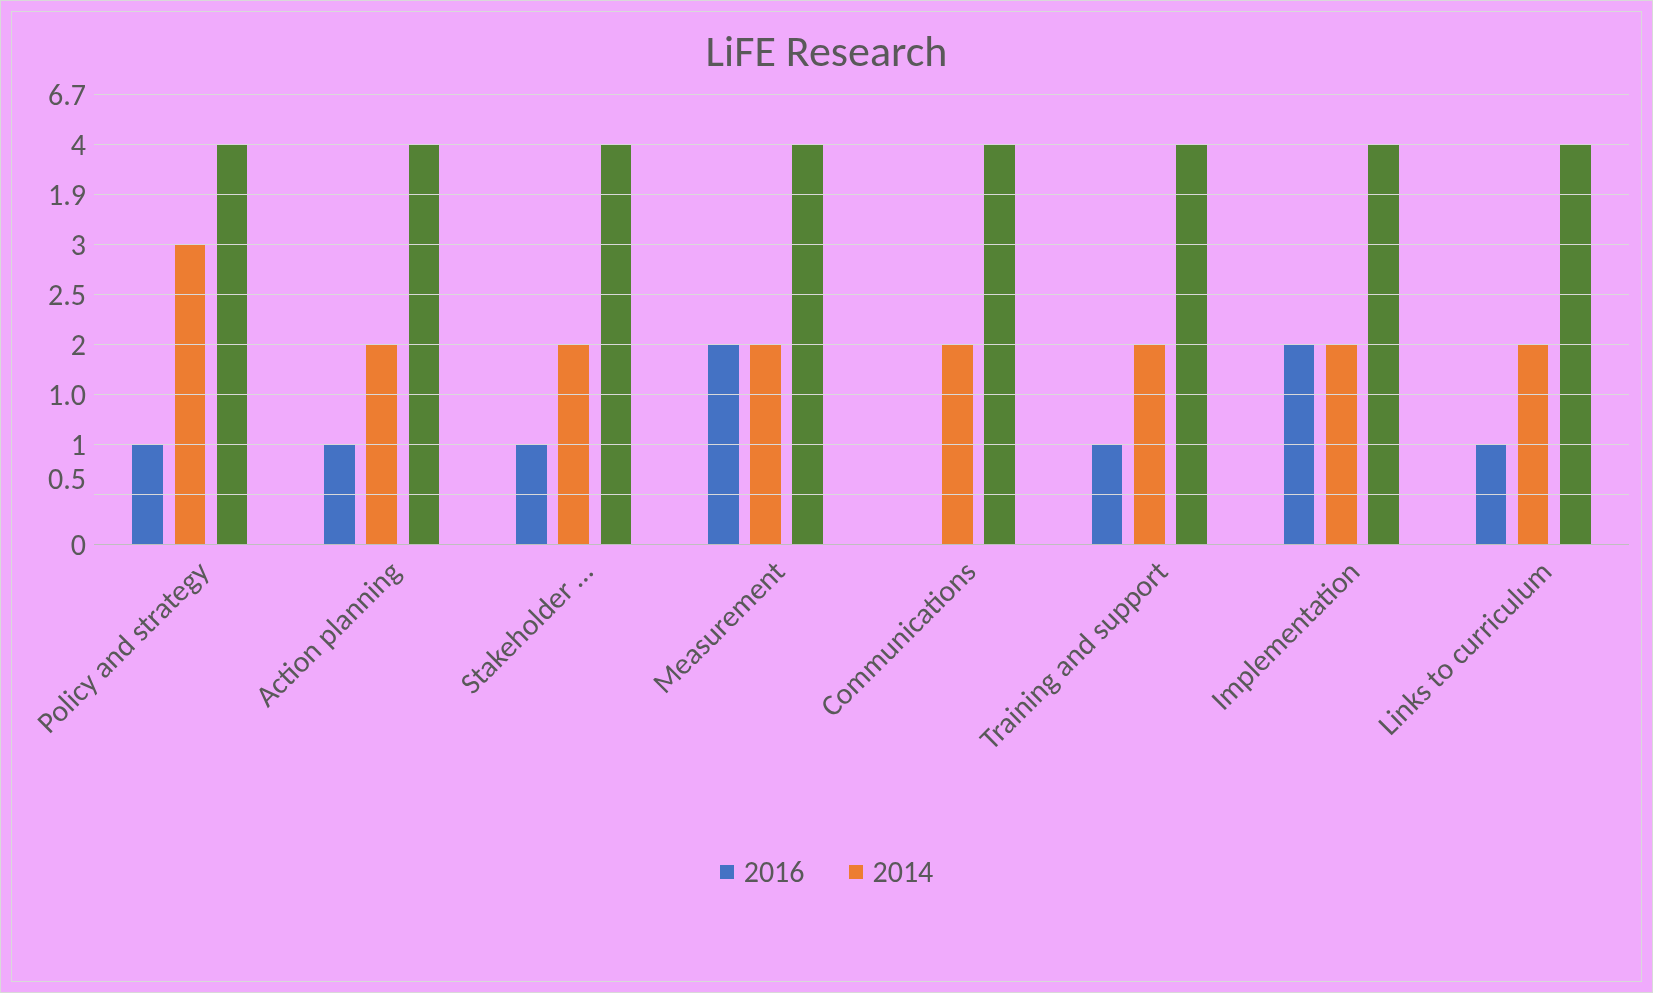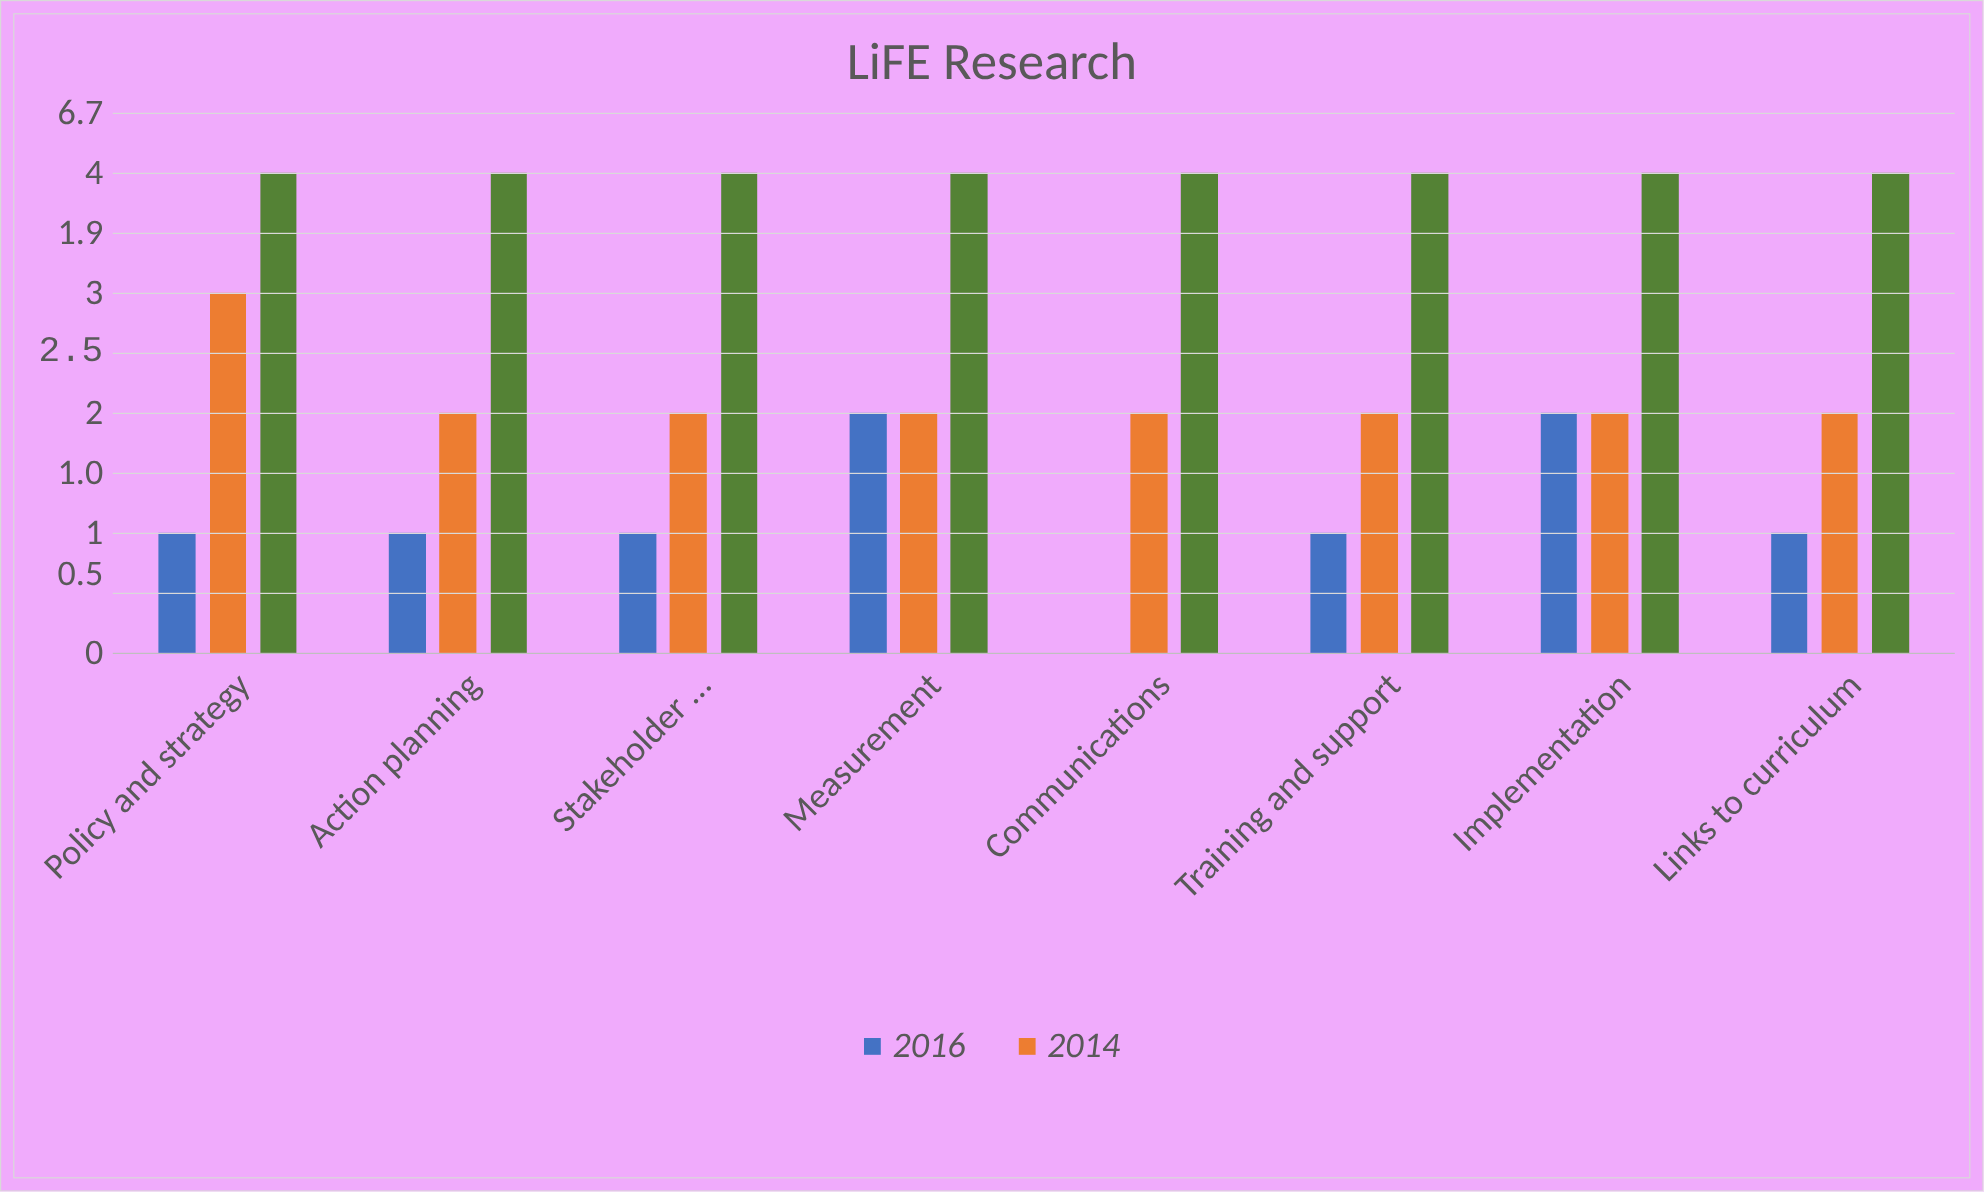--- a/index.html
+++ b/index.html
@@ -102,21 +102,20 @@
     justify-content: center;
     gap: 44px;
     margin-top: 8px;
     font-size: 30px;
     color: #595959;
   }
   .legend-item {
     display: flex;
     align-items: center;
     gap: 10px;
-    font-style: italic;
   }
   .swatch {
     width: 14px;
     height: 14px;
   }
   .swatch.s0 { background: #4472c4; }
   .swatch.s1 { background: #ed7d31; }
   .swatch.s2 { background: #548235; }
 </style>
 </head>
@@ -127,21 +126,21 @@
 
     <div class="chart-title">LiFE Research</div>
 
     <div class="plot-row">
       <div class="y-axis" id="y-axis" style="height: 450px;">
           <div class="y-tick-label" style="top: 450px;">0</div>
           <div class="y-tick-label" style="top: 384px;">0.5</div>
           <div class="y-tick-label" style="top: 350px;">1</div>
           <div class="y-tick-label" style="top: 300px;">1.0</div>
           <div class="y-tick-label" style="top: 250px;">2</div>
-          <div class="y-tick-label" style="top: 200px; font-family: Liberation Mono, monospace;">2.5</div>
+          <div class="y-tick-label" style="top: 200px;">2.5</div>
           <div class="y-tick-label" style="top: 150px;">3</div>
           <div class="y-tick-label" style="top: 100px;">1.9</div>
           <div class="y-tick-label" style="top: 50px;">4</div>
           <div class="y-tick-label" style="top: 0px;">6.7</div>
         </div>
       <div class="plot-area" id="plot-area" style="height: 450px;">
         <div class="groups" id="groups">
             <div class="group">
               <div class="bar s0" style="height: 100px; width: 16%; left: 20%; background: rgb(68, 114, 196);"></div>
               <div class="bar s1" style="height: 300px; width: 16%; left: 42%; background: rgb(237, 125, 49);"></div>

